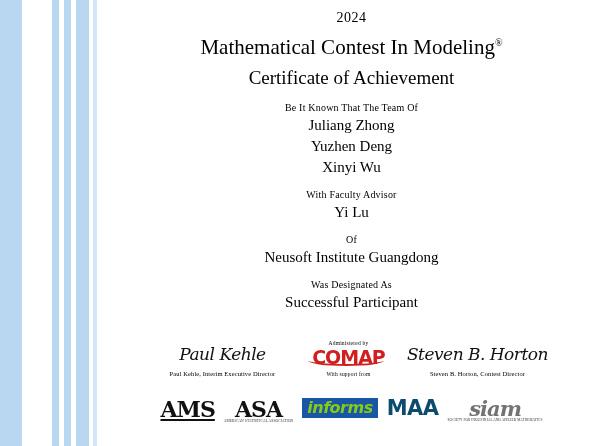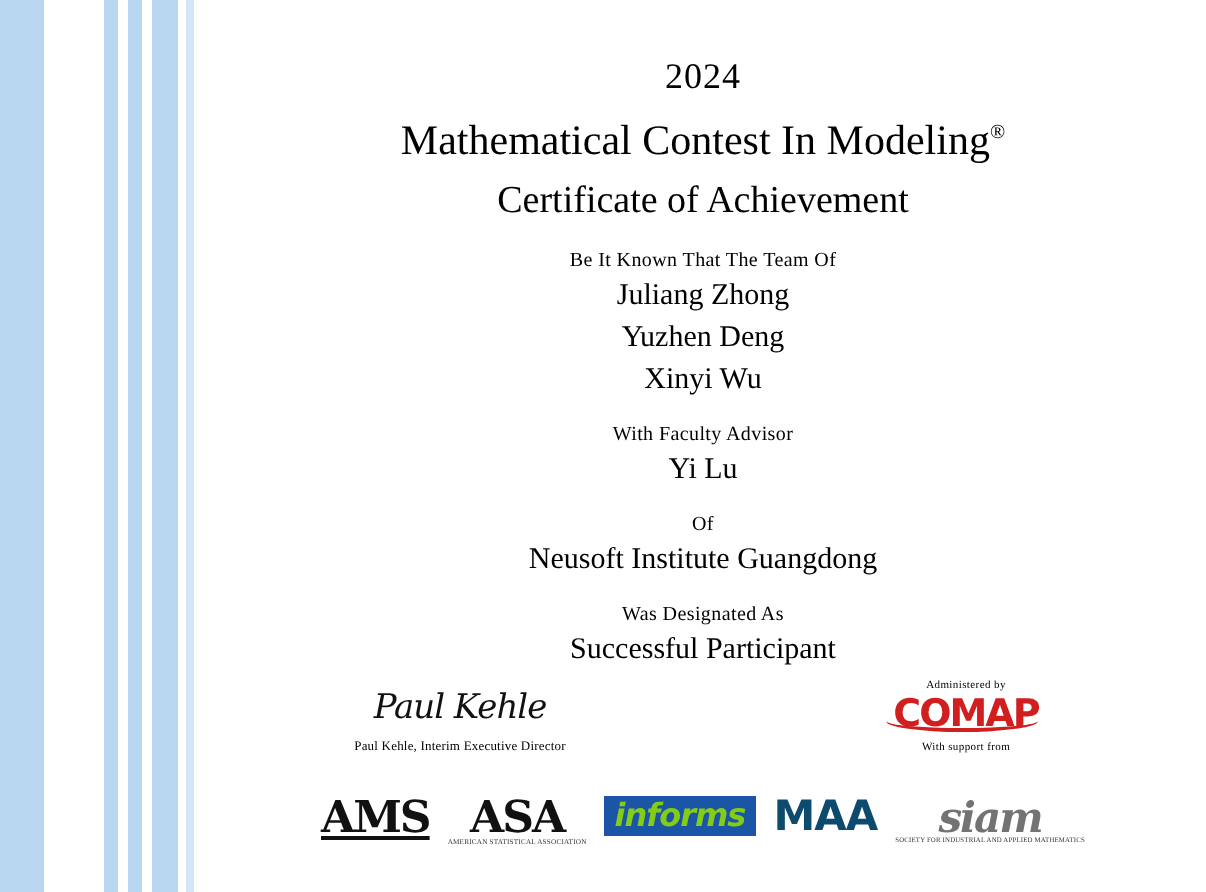--- a/index.html
+++ b/index.html
@@ -45,22 +45,22 @@
     position: absolute;
     left: 100px;
     top: 0;
     width: 503px;
     height: 446px;
     text-align: center;
     color: #000000;
   }
 
   .year {
-    margin-top: 28px;
-    font-size: 18px;
+    margin-top: 10px;
+    font-size: 14px;
     letter-spacing: 0.5px;
   }
   .contest-title {
     margin-top: 9px;
     font-size: 21px;
     font-weight: normal;
   }
   .contest-title .reg {
     font-size: 10px;
     vertical-align: super;
@@ -276,20 +276,24 @@
 
       <div class="comap-block">
         <div class="comap-admin">Administered by</div>
         <div class="comap-logo">
           <span>COMAP</span>
           <span class="swoosh"></span>
         </div>
         <div class="comap-support">With support from</div>
       </div>
 
+      <div class="sig-block">
+        <div class="sig-script">Steven B. Horton</div>
+        <div class="sig-caption">Steven B. Horton, Contest Director</div>
+      </div>
 
     </div>
 
     <div class="sponsors">
       <div class="sponsor">
         <div class="ams">AMS</div>
       </div>
       <div class="sponsor">
         <div class="asa">ASA</div>
         <div class="asa-sub">AMERICAN STATISTICAL ASSOCIATION</div>

